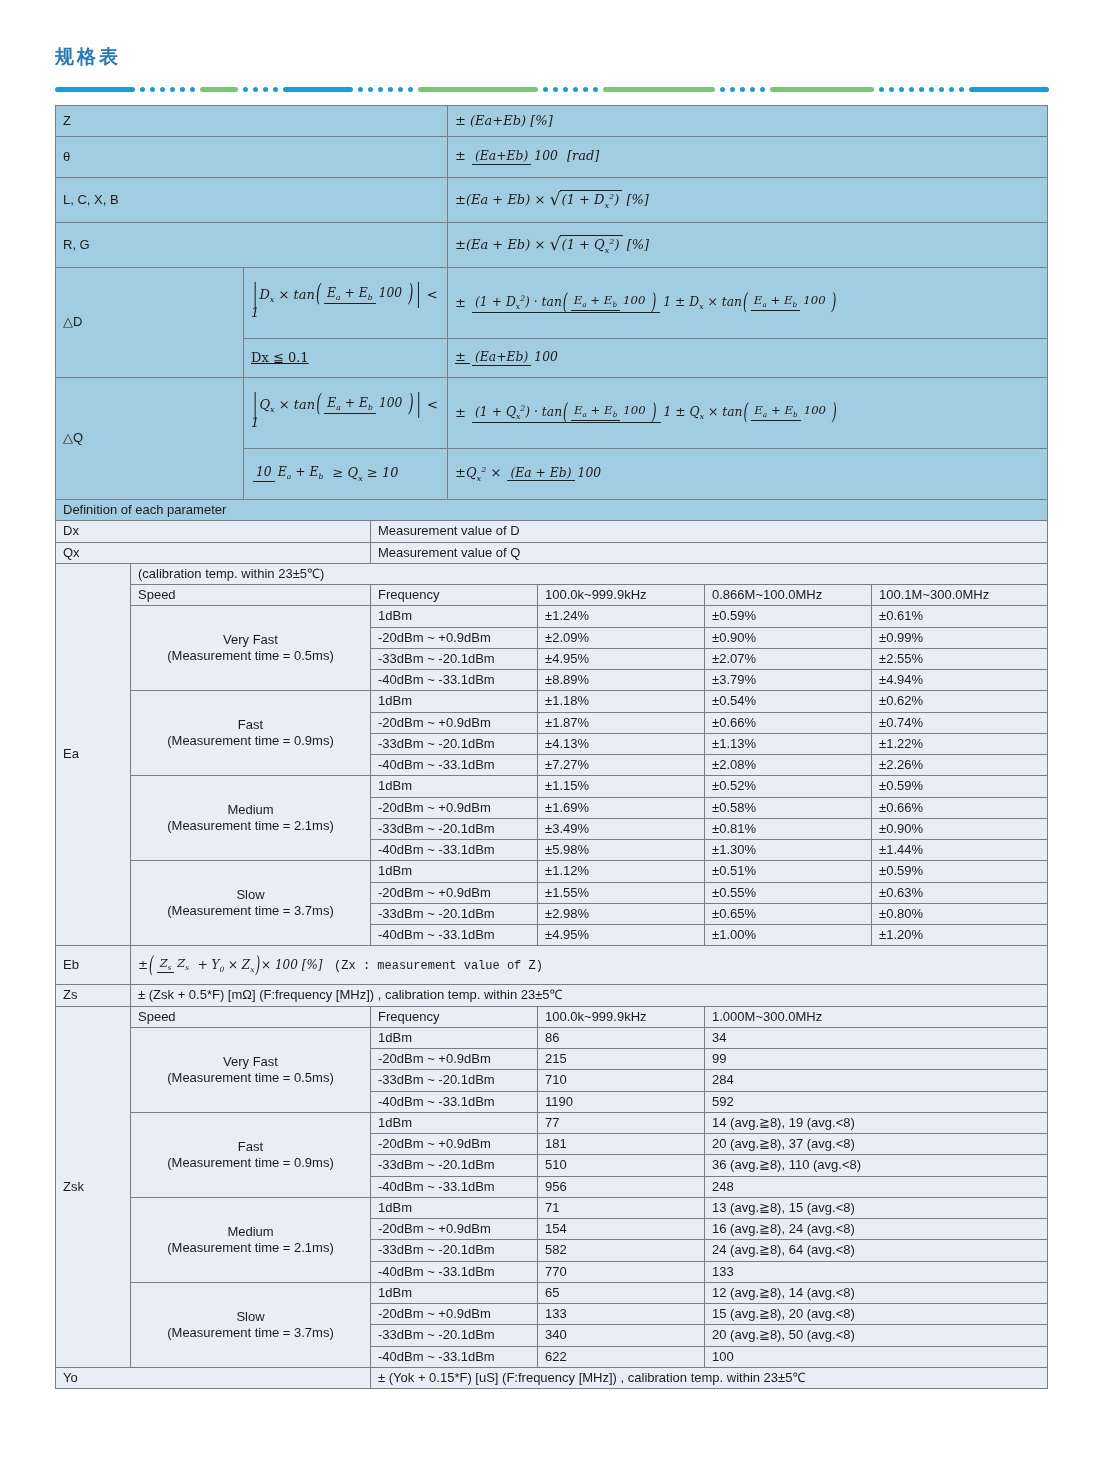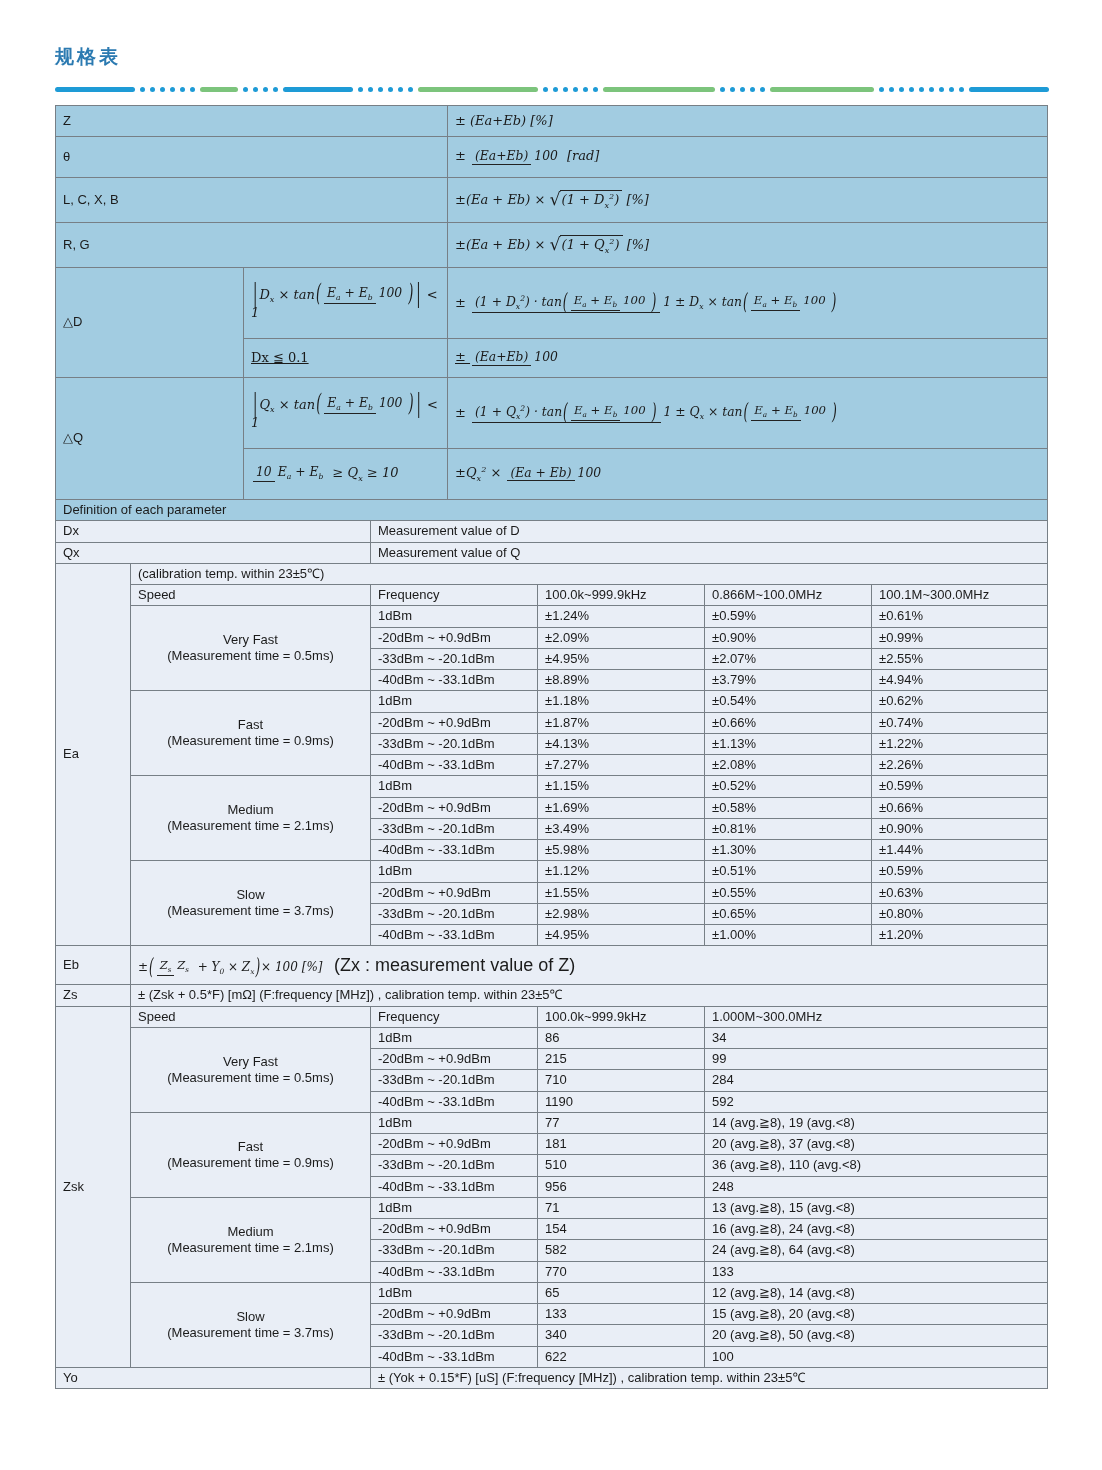--- a/index.html
+++ b/index.html
@@ -48,21 +48,21 @@
     display:inline-flex; flex-direction:row; vertical-align:middle;
     text-align:center; margin:1px 2px; line-height:1.15; font-size:0.95em;
   }
   .mnum { border-bottom:1px solid #222; padding:0 3px; }
   .mden { padding:0 3px; }
   .msqrt { display:inline-flex; align-items:flex-start; vertical-align:middle; }
   .msqrt-sym { font-size:1.35em; line-height:0.8; transform:translateY(2px); margin-right:-1px; }
   .mrad { border-top:1.3px solid #222; padding:1px 3px 0 2px; }
   .mbig { display:inline-block; transform:scaleY(1.8); margin:0 1px; }
   .mbar { display:inline-block; transform:scaleY(2.0); margin:0 2px; }
-  .note { font-family:Liberation Sans, sans-serif; font-style:normal; font-size:18px; margin-left:8px; }
+  .note { font-family:Liberation Mono, monospace; font-style:normal; font-size:12px; margin-left:8px; }
   .speed-cell div { text-align:center; }
 </style>
 </head>
 <body>
 
 <div class="page">
   <h1 class="title">规格表</h1>
   <div class="deco" id="deco">
       <div class="dash" style="width: 80px; background: rgb(30, 155, 214);"></div>
       <div class="dot" style="background: rgb(30, 155, 214);"></div>

